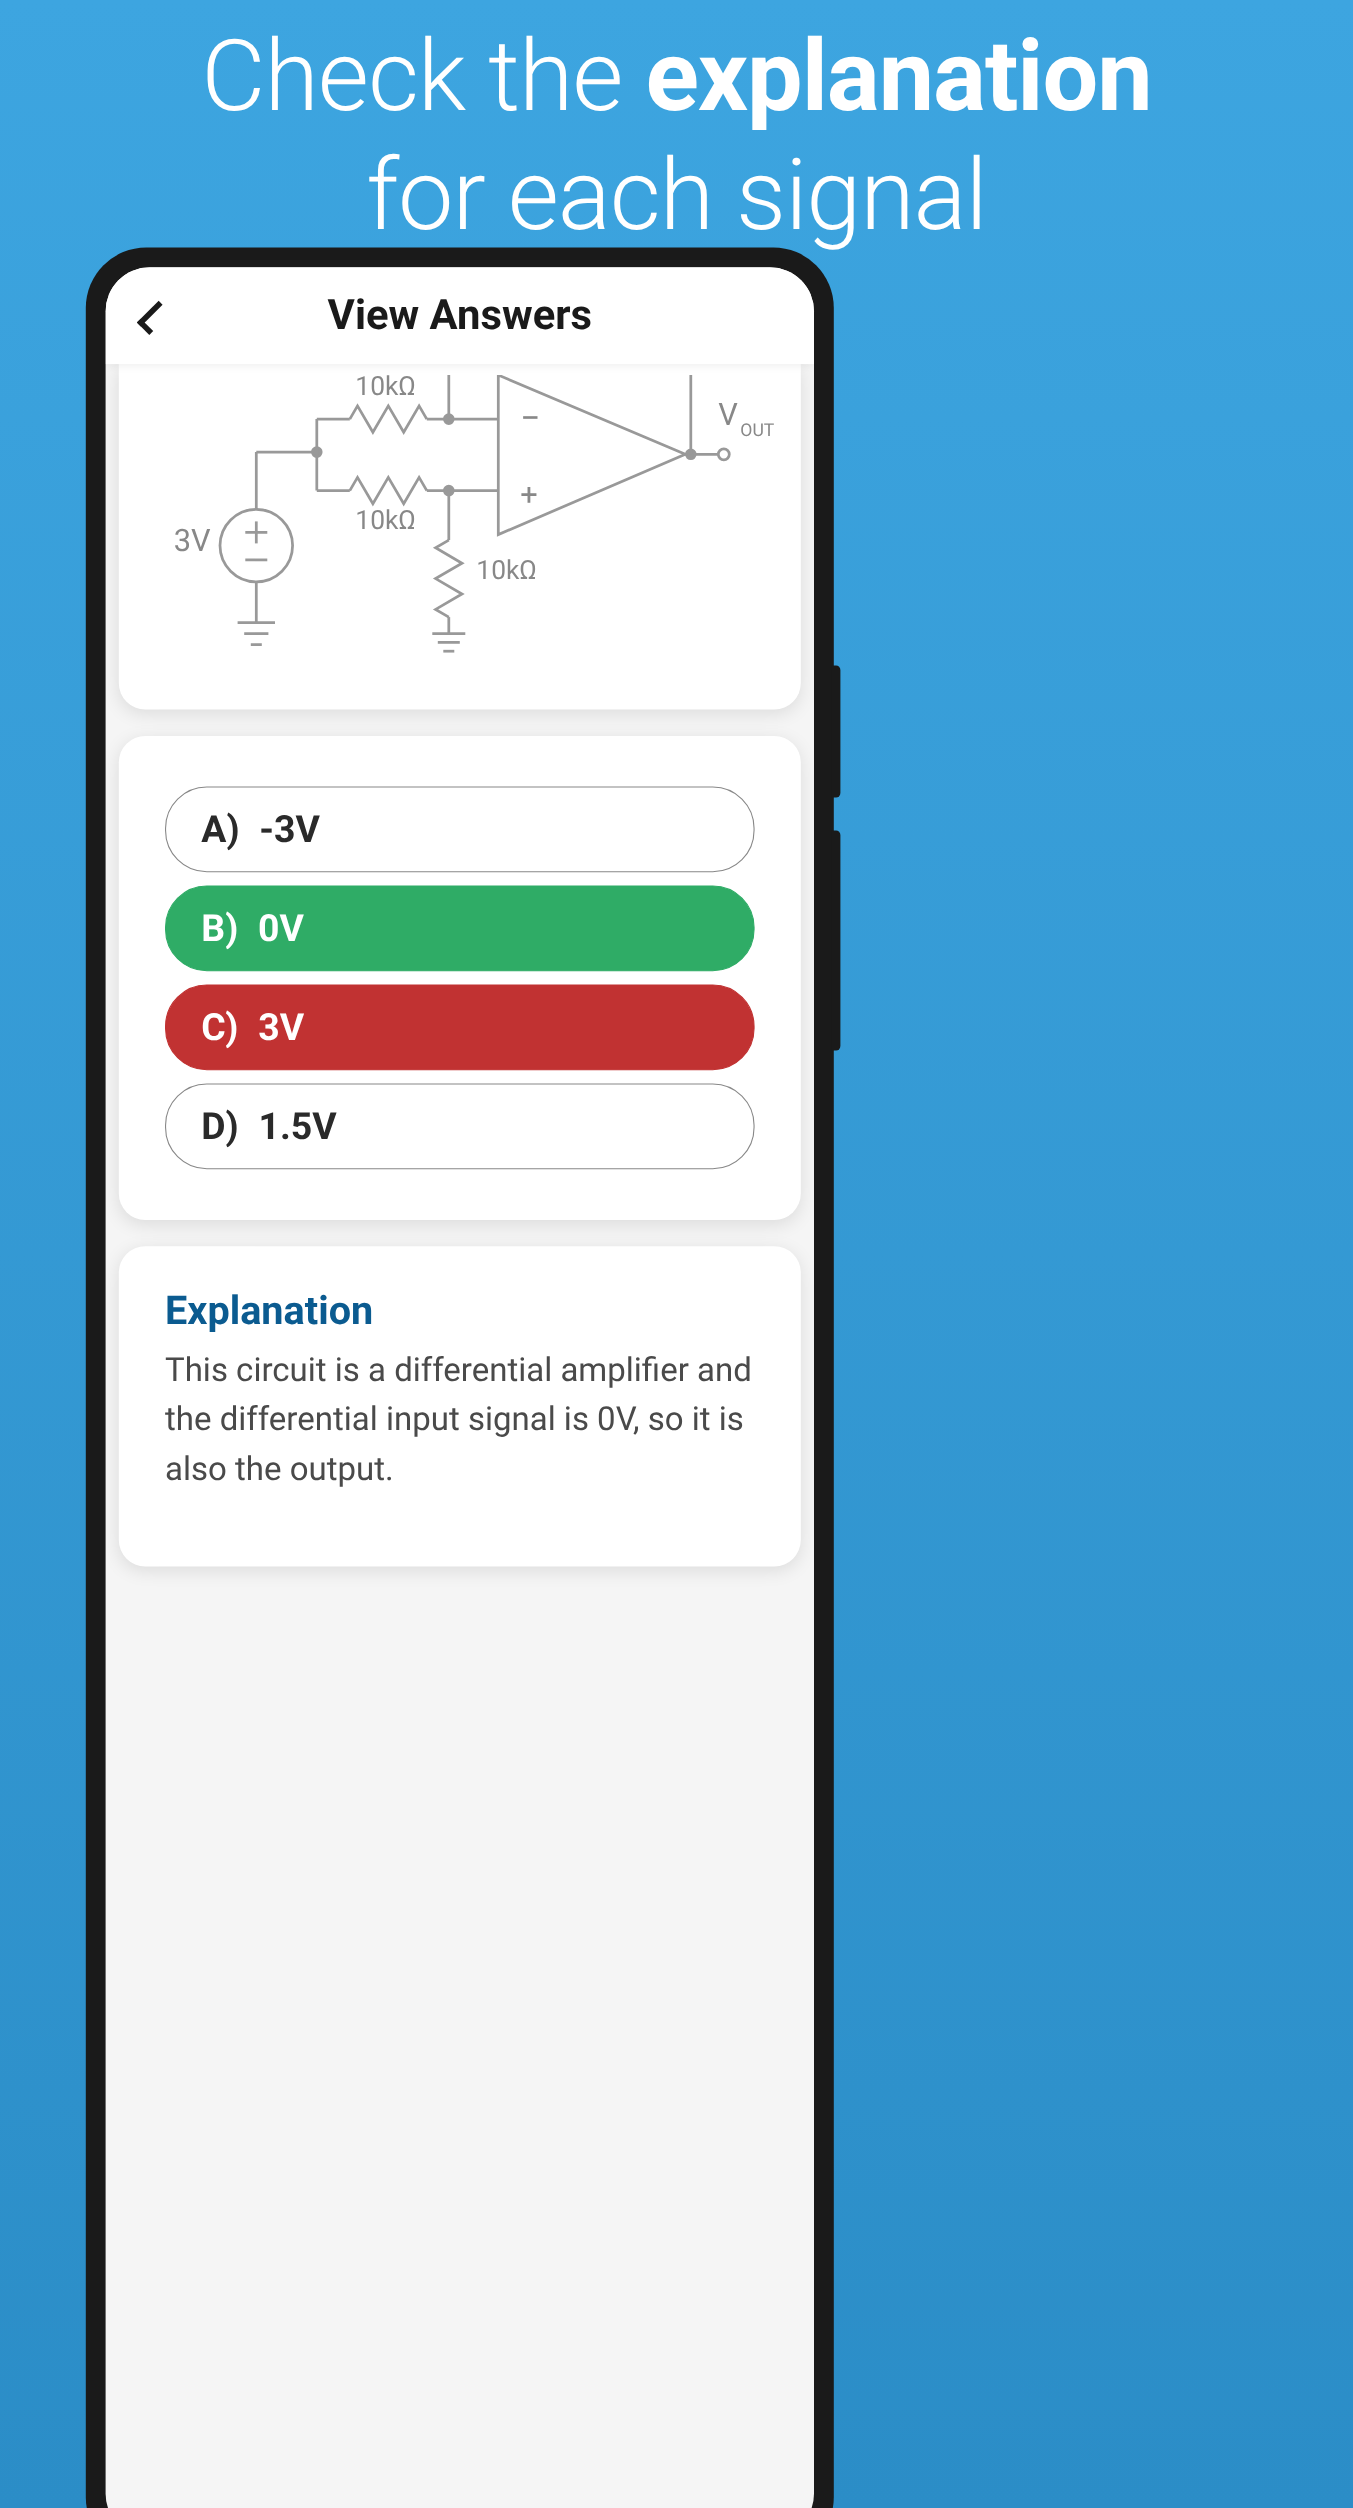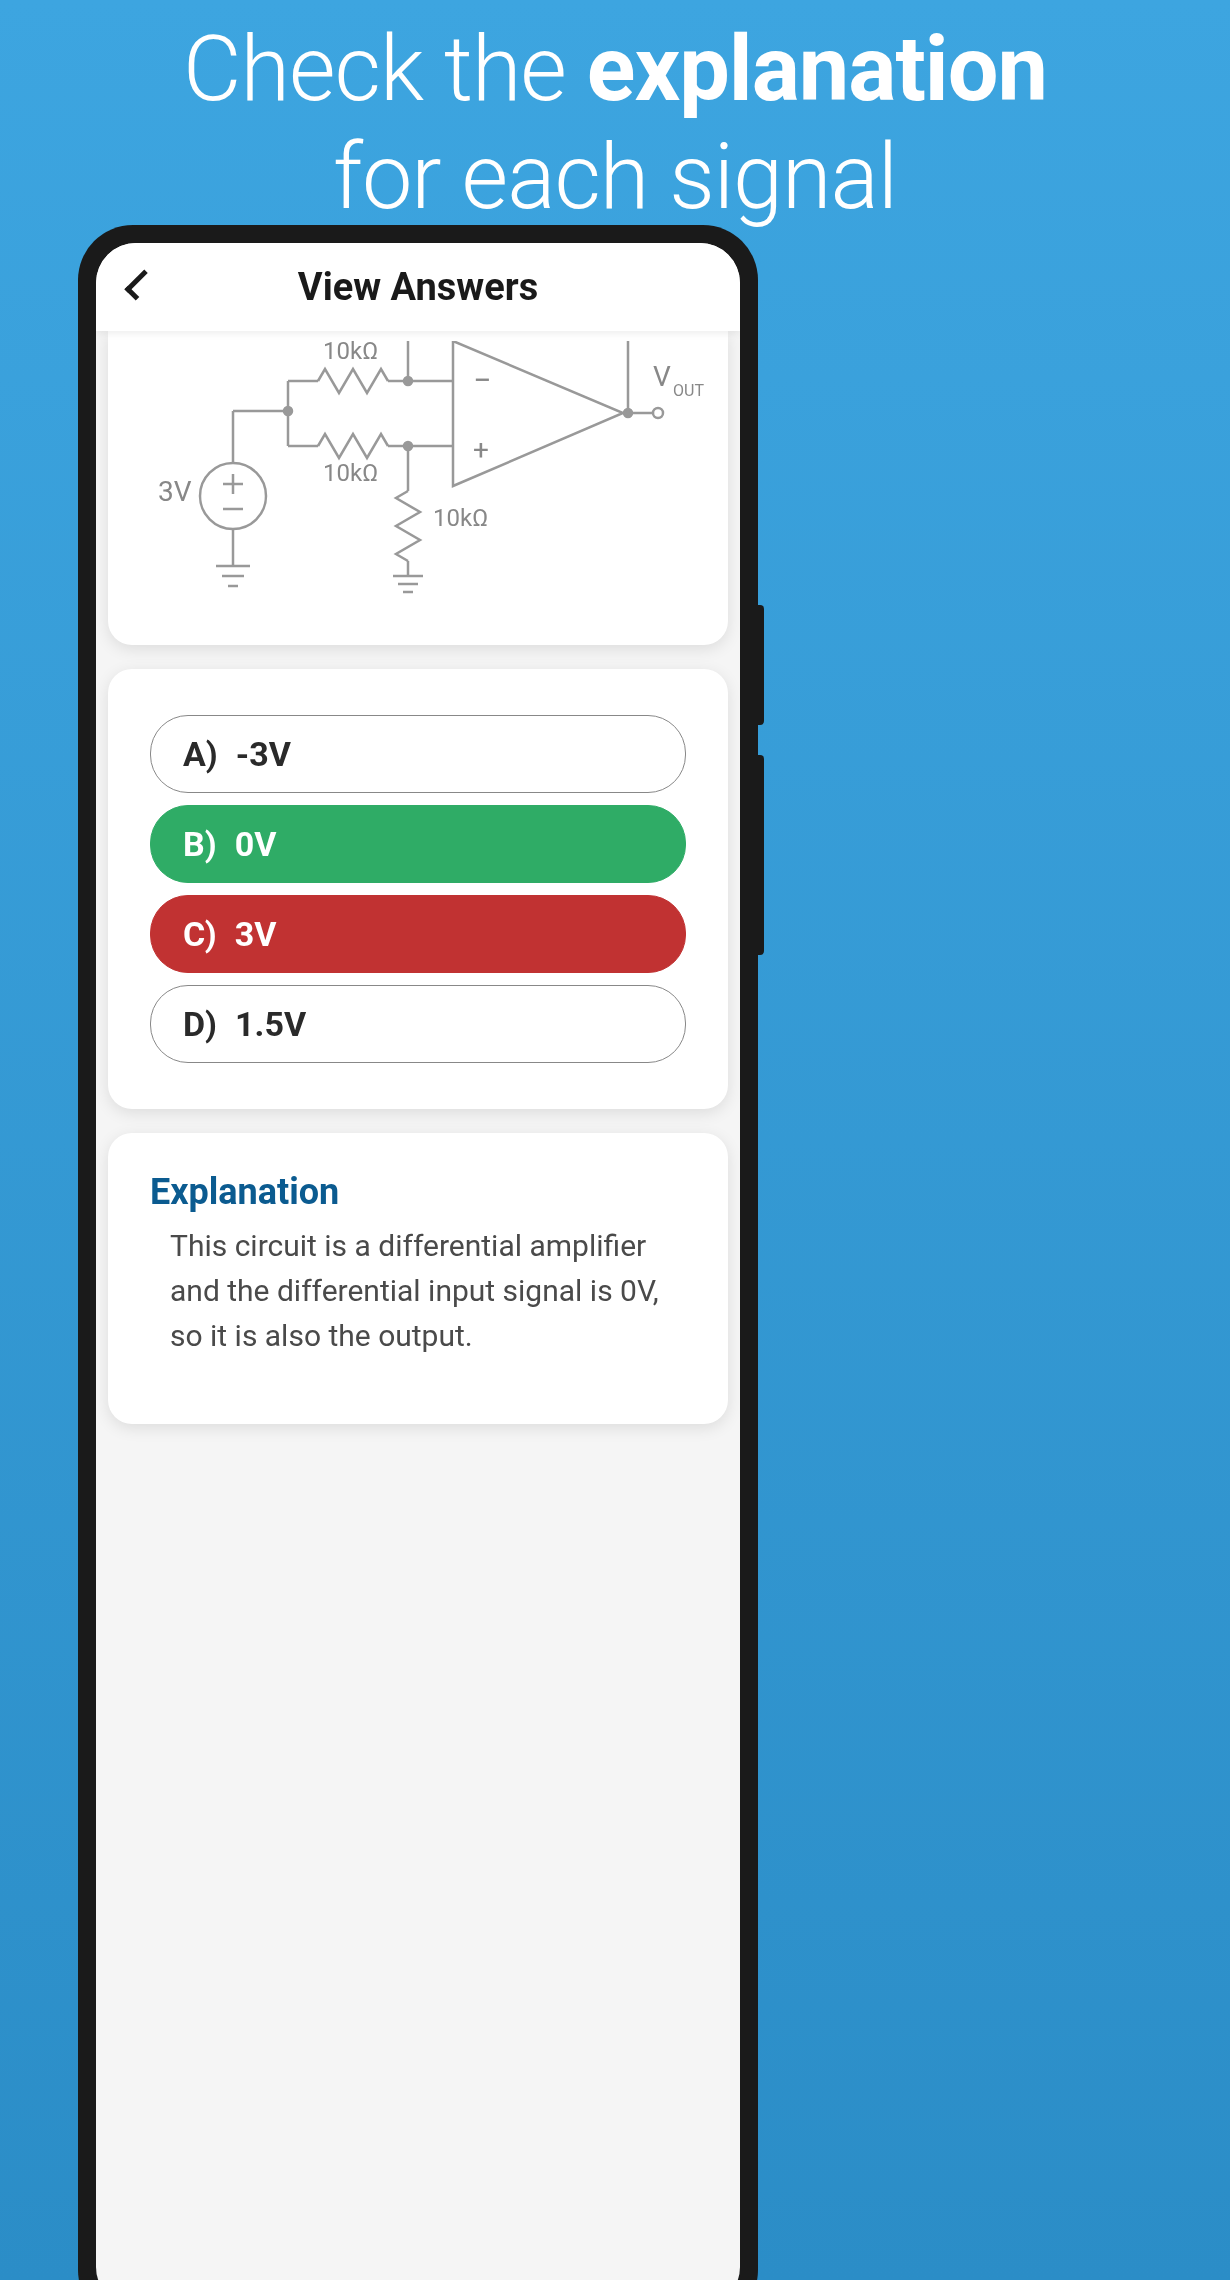--- a/index.html
+++ b/index.html
@@ -69,21 +69,21 @@
       height: 100%;
       overflow: hidden;
       display: flex;
       flex-direction: column;
     }
     
     .app-header {
       background: white;
       padding: 22px 20px;
       display: flex;
-      align-items: flex-start;
+      align-items: flex-end;
       box-shadow: 0 2px 8px rgba(0,0,0,0.08);
       position: relative;
       z-index: 2;
     }
     
     .back-button {
       width: 40px;
       height: 40px;
       display: flex;
       align-items: center;
@@ -187,21 +187,20 @@
     }
     
     .explanation-text {
       color: #4a4a4a;
       font-size: 30px;
       line-height: 1.5;
     }
     
     .explanation-text p {
       margin-bottom: 28px;
-      margin-left: 20px;
     }
   </style>
 </head>
 <body>
 
 <div class="promo-header">
   <span>Check the </span><span class="bold">explanation</span><br>
   <span>for each signal</span>
 </div>
 

